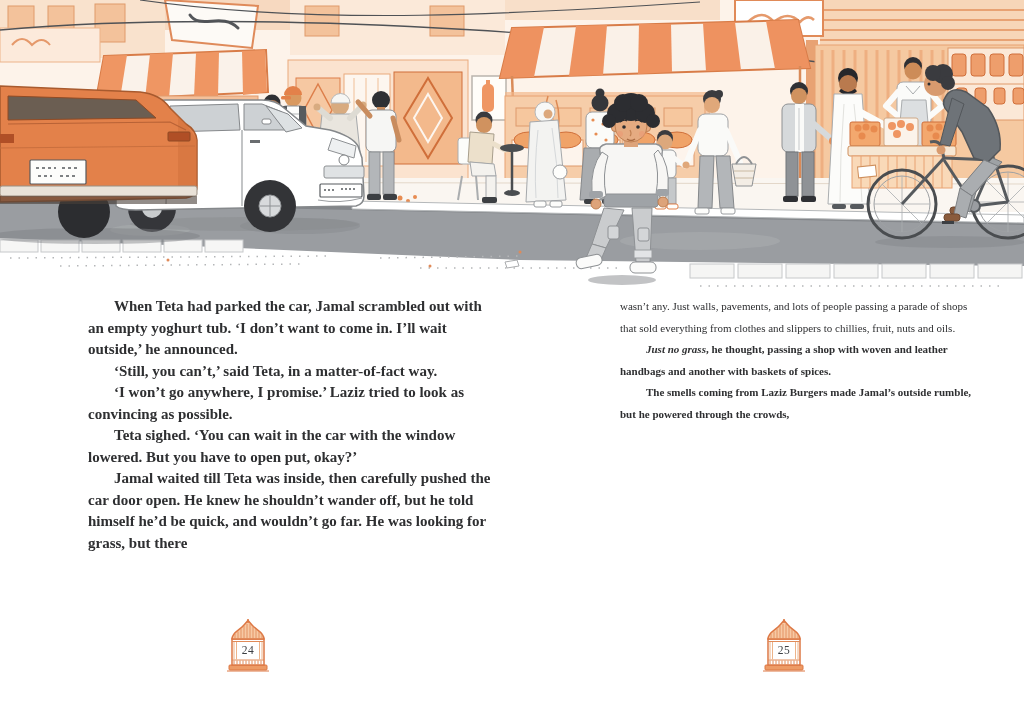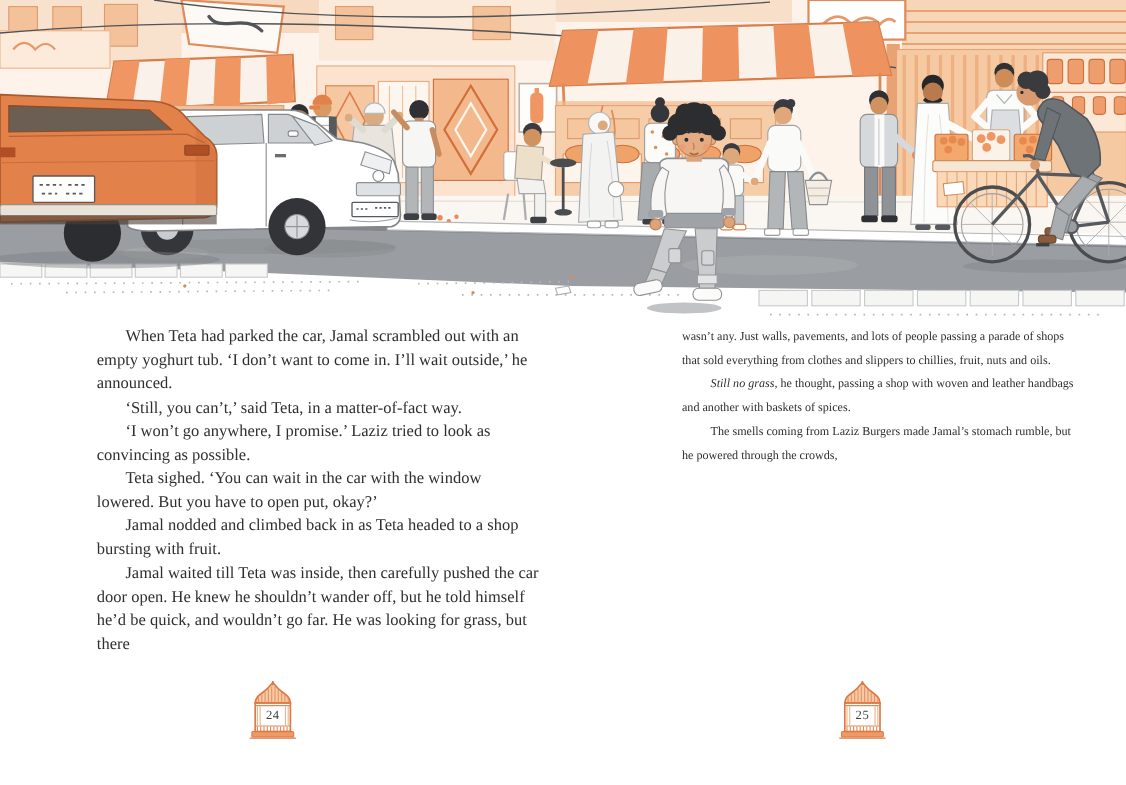--- a/index.html
+++ b/index.html
@@ -1,21 +1,21 @@
 <!DOCTYPE html>
 <html><head>
 <meta charset="utf-8">
 <style>
   html,body{margin:0;padding:0;background:#ffffff;}
   .page{position:relative;width:1024px;height:714px;background:#ffffff;overflow:hidden;
         font-family:"Liberation Serif",serif;}
   .illustration{position:absolute;top:0;left:0;width:1024px;height:292px;}
   .text-col{position:absolute;top:296px;color:#2e2f31;text-align:left;}
   .text-col p{margin:0;}
-  .text-col p.indent{text-indent:26px;}
+  .text-col p.indent{text-indent:26px;font-weight:bold;}
   .italic{font-style:italic;}
   #col-left{left:88px;width:404px;font-size:15px;line-height:21.5px;}
   #col-right{left:620px;width:360px;font-size:11px;line-height:21.5px;}
   .folio{position:absolute;top:619px;width:50px;height:54px;}
   #folio-left{left:223px;}
   #folio-right{left:759px;}
   .folio-num{font-family:"Liberation Serif",serif;font-size:11.5px;letter-spacing:.5px;fill:#3c3f43;}
 </style>
 </head>
 <body>
@@ -528,28 +528,27 @@
     <circle cx="948" cy="83" r="7" fill="#3a3b3f"></circle>
     <circle cx="929" cy="84" r="1.5" fill="#2c2d31"></circle>
   </g>
 </svg>
 
 <div class="text-col" id="col-left">
       <p class="indent"><span>When Teta had parked the car, Jamal scrambled out with an empty yoghurt tub. ‘I don’t want to come in. I’ll wait outside,’ he announced.</span></p>
       <p class="indent"><span>‘Still, you can’t,’ said Teta, in a matter-of-fact way.</span></p>
       <p class="indent"><span>‘I won’t go anywhere, I promise.’ Laziz tried to look as convincing as possible.</span></p>
       <p class="indent"><span>Teta sighed. ‘You can wait in the car with the window lowered. But you have to open put, okay?’</span></p>
-      <p class="indent"><span>Jamal nodded and climbed back in as Teta headed to a shop bursting with fruit.</span></p>
       <p class="indent"><span>Jamal waited till Teta was inside, then carefully pushed the car door open. He knew he shouldn’t wander off, but he told himself he’d be quick, and wouldn’t go far. He was looking for grass, but there</span></p>
     </div>
 
 <div class="text-col" id="col-right">
       <p><span>wasn’t any. Just walls, pavements, and lots of people passing a parade of shops that sold everything from clothes and slippers to chillies, fruit, nuts and oils.</span></p>
-      <p class="indent"><span class="italic">Still no grass</span><span>, he thought, passing a shop with woven and leather handbags and another with baskets of spices.</span></p>
-      <p class="indent"><span>The smells coming from Laziz Burgers made Jamal’s stomach rumble, but he powered through the crowds,</span></p>
+      <p class="indent"><span class="italic">Just no grass</span><span>, he thought, passing a shop with woven and leather handbags and another with baskets of spices.</span></p>
+      <p class="indent"><span>The smells coming from Laziz Burgers made Jamal’s outside rumble, but he powered through the crowds,</span></p>
     </div>
 
 <svg class="folio" id="folio-left" viewBox="0 0 50 54">
   <g>
     <rect x="6" y="46" width="38" height="5" rx="1" fill="#ed9b66" stroke="#dd7845"></rect>
     <line x1="4" y1="52" x2="46" y2="52" stroke="#dd7845"></line>
     <rect x="9" y="20" width="32" height="26" fill="#ffffff" stroke="#dd7845" stroke-width="1.5"></rect>
     <path d="M9,20 C9,13 17,11 21,6 L25,1.5 L29,6 C33,11 41,13 41,20 Z" fill="#f7c9a4" stroke="#dd7845" stroke-width="1.5"></path>
     <line x1="25" y1="4" x2="25" y2="0" stroke="#dd7845" stroke-width="1.5"></line>
     <g stroke="#e08a58" opacity="0.85">

